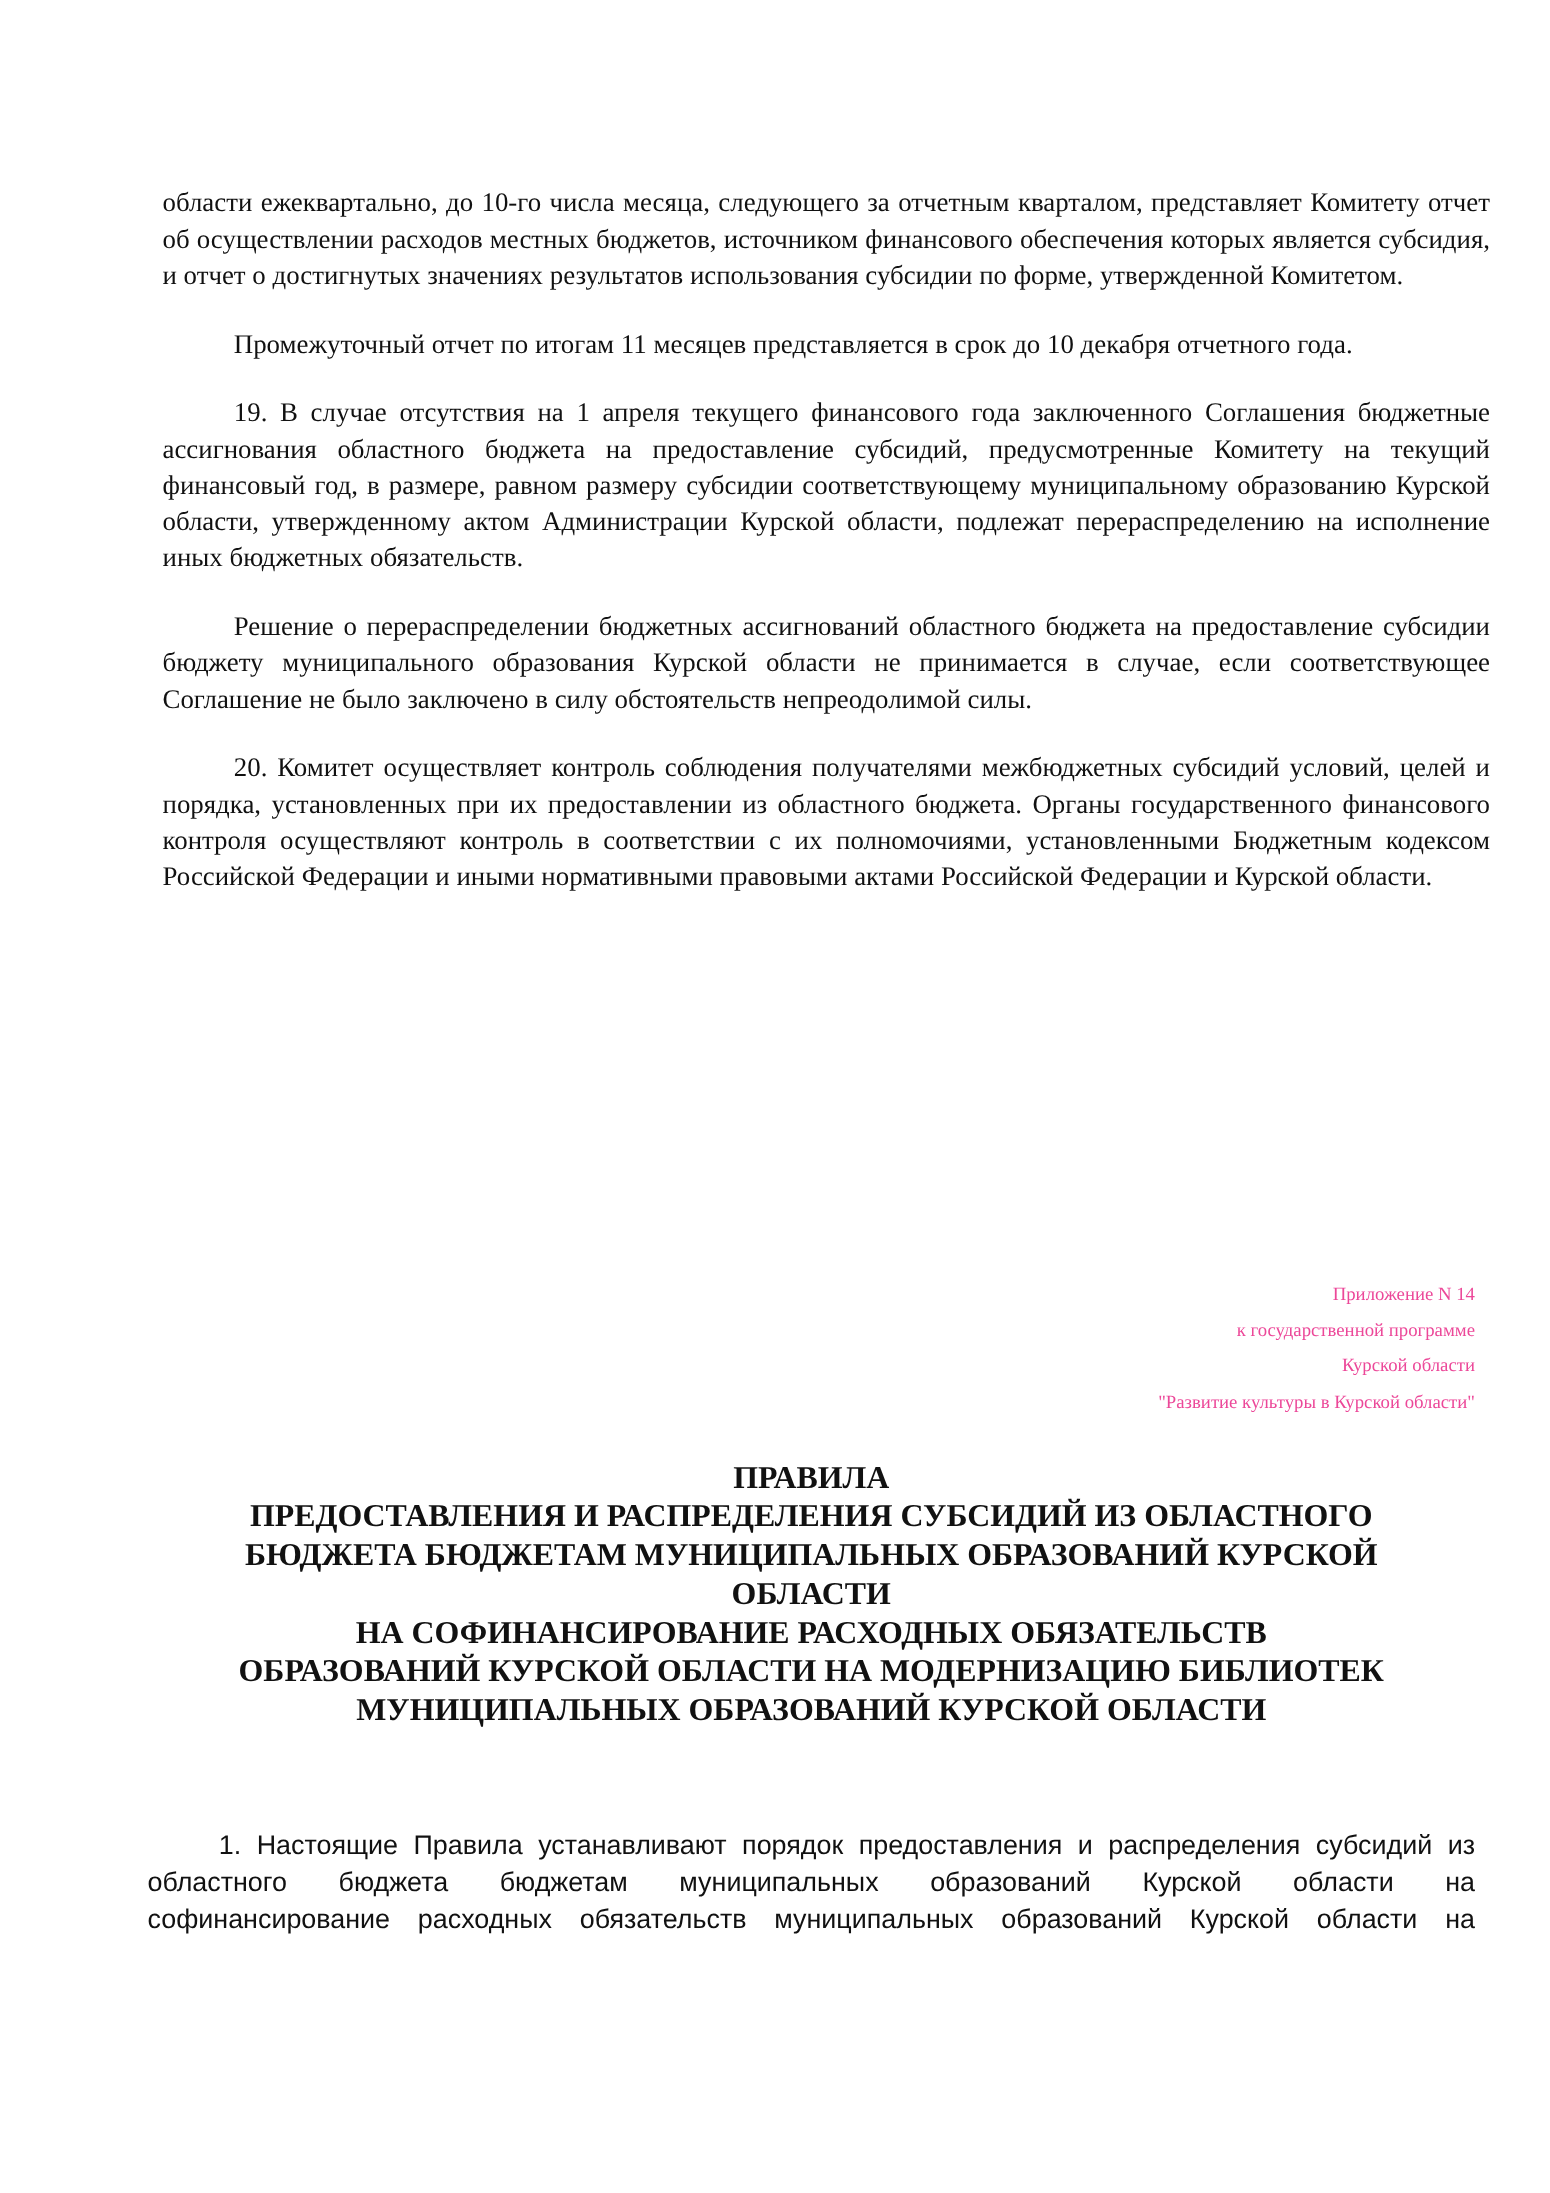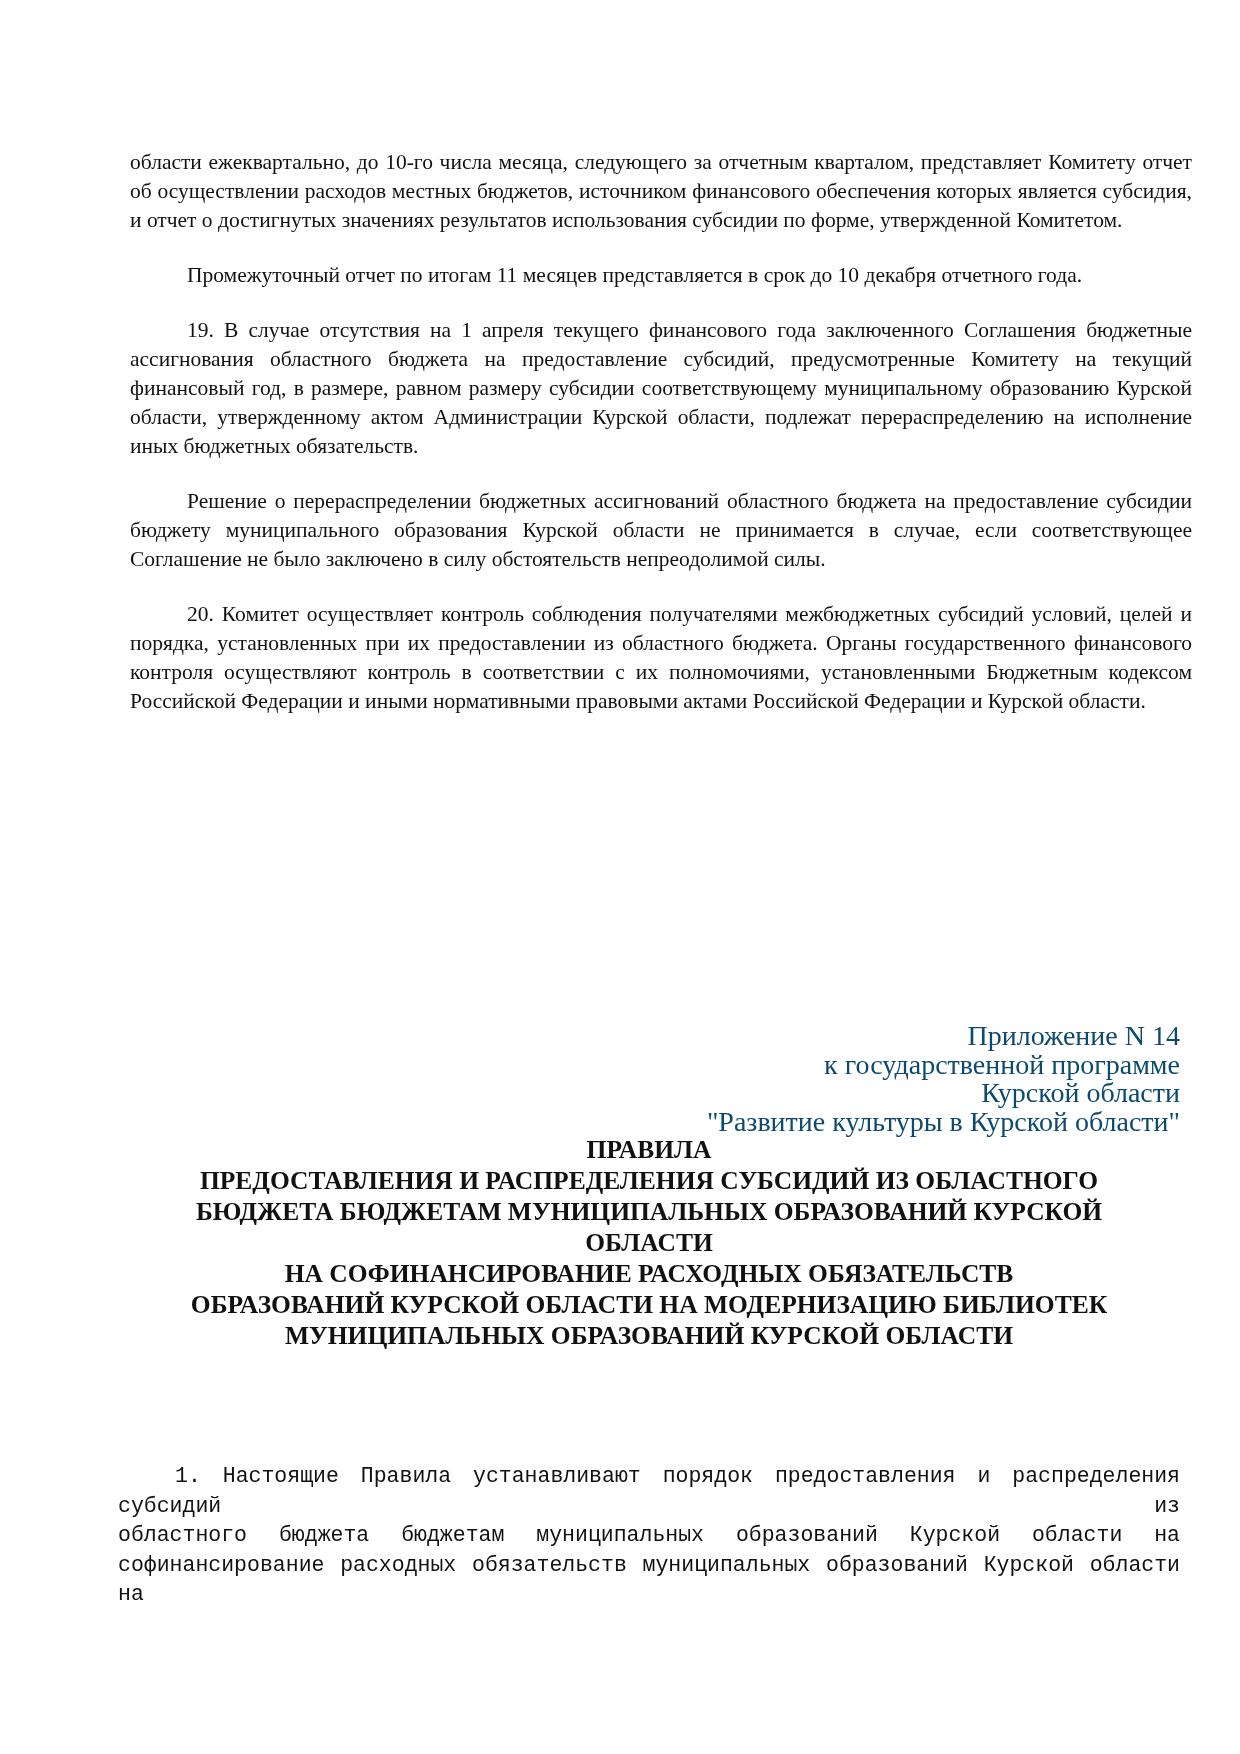--- a/index.html
+++ b/index.html
@@ -9,33 +9,33 @@
     font-family: "Liberation Serif", "DejaVu Serif", serif;
     font-size: 21.5px; line-height: 29px; color: #111111; margin-left: 12px;
   }
   .para { text-align: justify; margin: 0 0 26px 0; }
   .para.indent { text-indent: 57px; }
   .para.last { margin-bottom: 0; }
   .appendix {
     position: absolute; right: 60px; top: 1022px; width: 600px;
     text-align: right;
     font-family: "Liberation Serif", "DejaVu Serif", serif;
-    font-size: 28px; line-height: 28.5px; color: #0c4a6e;
+    font-size: 15px; line-height: 28.5px; color: #ec4899;
   }
   .appendix div { margin: 0; }
   .heading {
-    position: absolute; left: 118px; top: 1134px; width: 1062px;
+    position: absolute; left: 118px; top: 1166px; width: 1062px;
     text-align: center;
     font-family: "Liberation Serif", "DejaVu Serif", serif;
     font-weight: bold; font-size: 25.5px; line-height: 31px; color: #111111;
   }
   .heading div { margin: 0; }
   .body2 {
     position: absolute; left: 118px; top: 1462px; width: 1062px;
-    font-family: Liberation Mono, monospace;
+    font-family: Liberation Sans, sans-serif;
     font-size: 21.5px; line-height: 29.5px; color: #111111;
   }
   .justify-lines div { text-align: justify; text-align-last: justify; }
   .justify-lines div.first { text-indent: 57px; }
 </style>
 </head>
 <body>
 
 <div class="page">
   <p class="para">области ежеквартально, до 10-го числа месяца, следующего за отчетным кварталом, представляет Комитету отчет об осуществлении расходов местных бюджетов, источником финансового обеспечения которых является субсидия, и отчет о достигнутых значениях результатов использования субсидии по форме, утвержденной Комитетом.</p>

